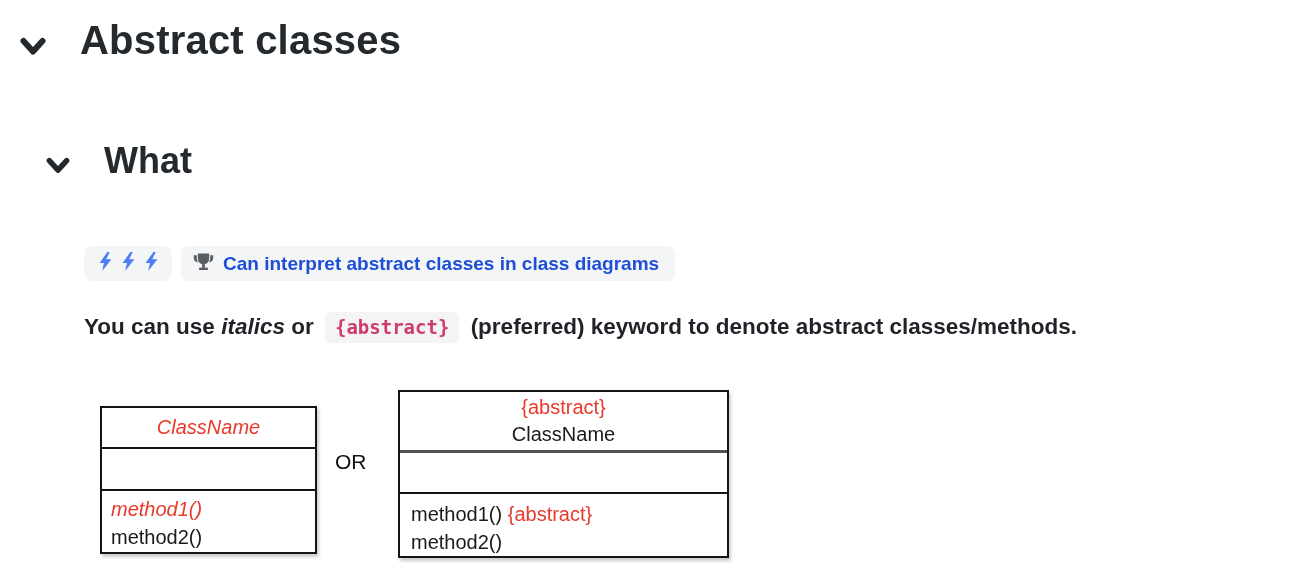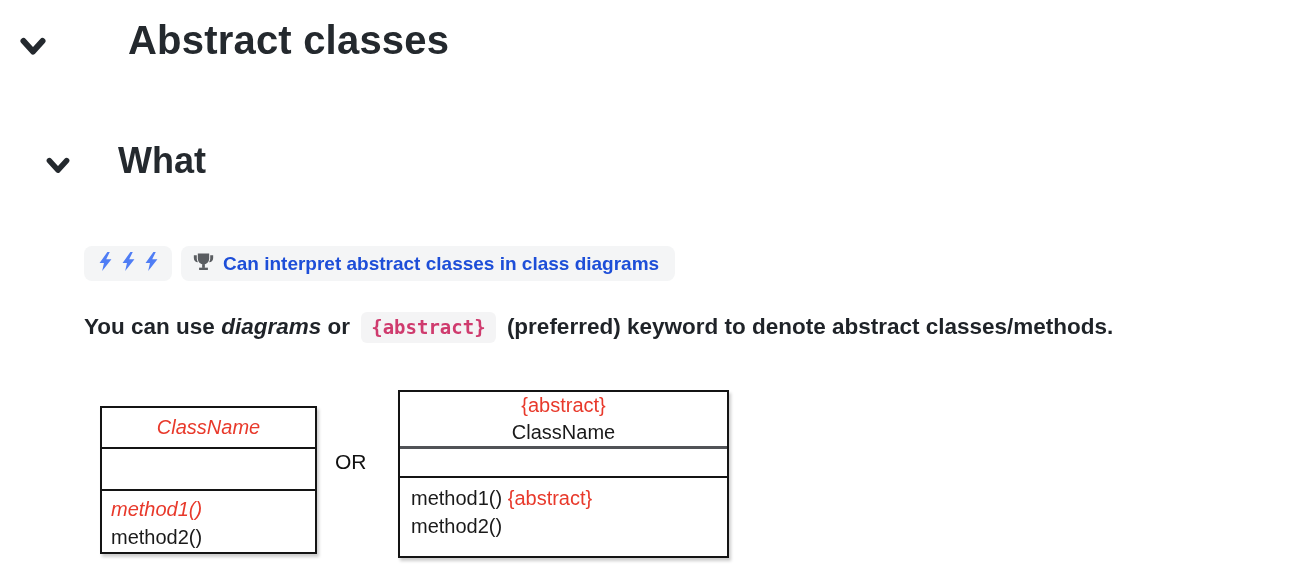--- a/index.html
+++ b/index.html
@@ -5,30 +5,30 @@
   * { box-sizing: border-box; }
   html, body { margin: 0; padding: 0; }
   body {
     width: 1312px; height: 569px;
     background: #ffffff;
     font-family: "Liberation Sans", sans-serif;
     color: #24292e;
     position: relative;
     overflow: hidden;
   }
-  .abs { position: absolute; gap: 48px; }
+  .abs { position: absolute; }
 
   
   .h1-row { left: 20px; top: 18px; display: flex; align-items: center; }
   .h1-chevron { width: 26px; height: 22px; margin-top: 14px; cursor: pointer; }
   .h1-text { margin-left: 34px; font-size: 40px; font-weight: 700; color: #24292e; letter-spacing: 0.2px; }
 
   .h2-row { left: 46px; top: 140px; display: flex; align-items: center; }
   .h2-chevron { width: 24px; height: 20px; margin-top: 12px; cursor: pointer; }
-  .h2-text { font-size: 36px; font-weight: 700; color: #24292e; text-align: right; }
+  .h2-text { margin-left: 34px; font-size: 36px; font-weight: 700; color: #24292e; text-align: right; }
 
   
   .badge-row { left: 84px; top: 246px; display: flex; gap: 9px; }
   .badge {
     background: #f4f5f6;
     border-radius: 8px;
     height: 35px;
     display: flex; align-items: center;
   }
   .badge-bolts { width: 88px; justify-content: center; gap: 8px; }
@@ -73,21 +73,21 @@
   }
   .uml-left .row-attrs { height: 42px; border-bottom: 2px solid #141414; }
   .uml-left .row-methods { flex: 1; padding: 4px 0 0 9px; line-height: 28px; }
 
   .uml-right .row-name {
     height: 62px; border-bottom: 3px solid #515357;
     display: flex; flex-direction: column; align-items: center; justify-content: center;
     line-height: 27px;
   }
   .uml-right .row-attrs { height: 42px; border-bottom: 2px solid #141414; }
-  .uml-right .row-methods { flex: 1; padding: 6px 0 16px 11px; line-height: 28px; }
+  .uml-right .row-methods { flex: 1; padding: 6px 0 0 11px; line-height: 28px; }
 
   .red { color: #e8392b; }
   .red-italic { color: #e8392b; font-style: italic; }
 
   .or-label {
     left: 335px; top: 450px;
     font-size: 21px; color: #111111;
   }
 </style>
 </head>
@@ -140,21 +140,21 @@
           <path d="M5.8 14.4 h8.4 v2.2 H5.8 Z"></path>
         </g>
       </svg>
     </span>
     <span class="badge-outcome-text">Can interpret abstract classes in class diagrams</span>
   </div>
 </div>
 
 <div class="abs sentence">
   <span>You can use</span>
-  <span class="em">diagrams</span>
+  <span class="em">italics</span>
   <span>or</span>
   <span class="inline-code">{abstract}</span>
   <span>(preferred) keyword to denote abstract classes/methods.</span>
 </div>
 
 <div class="uml uml-left">
   <div class="row-name">
     <span class="red-italic">ClassName</span>
   </div>
   <div class="row-attrs"></div>

